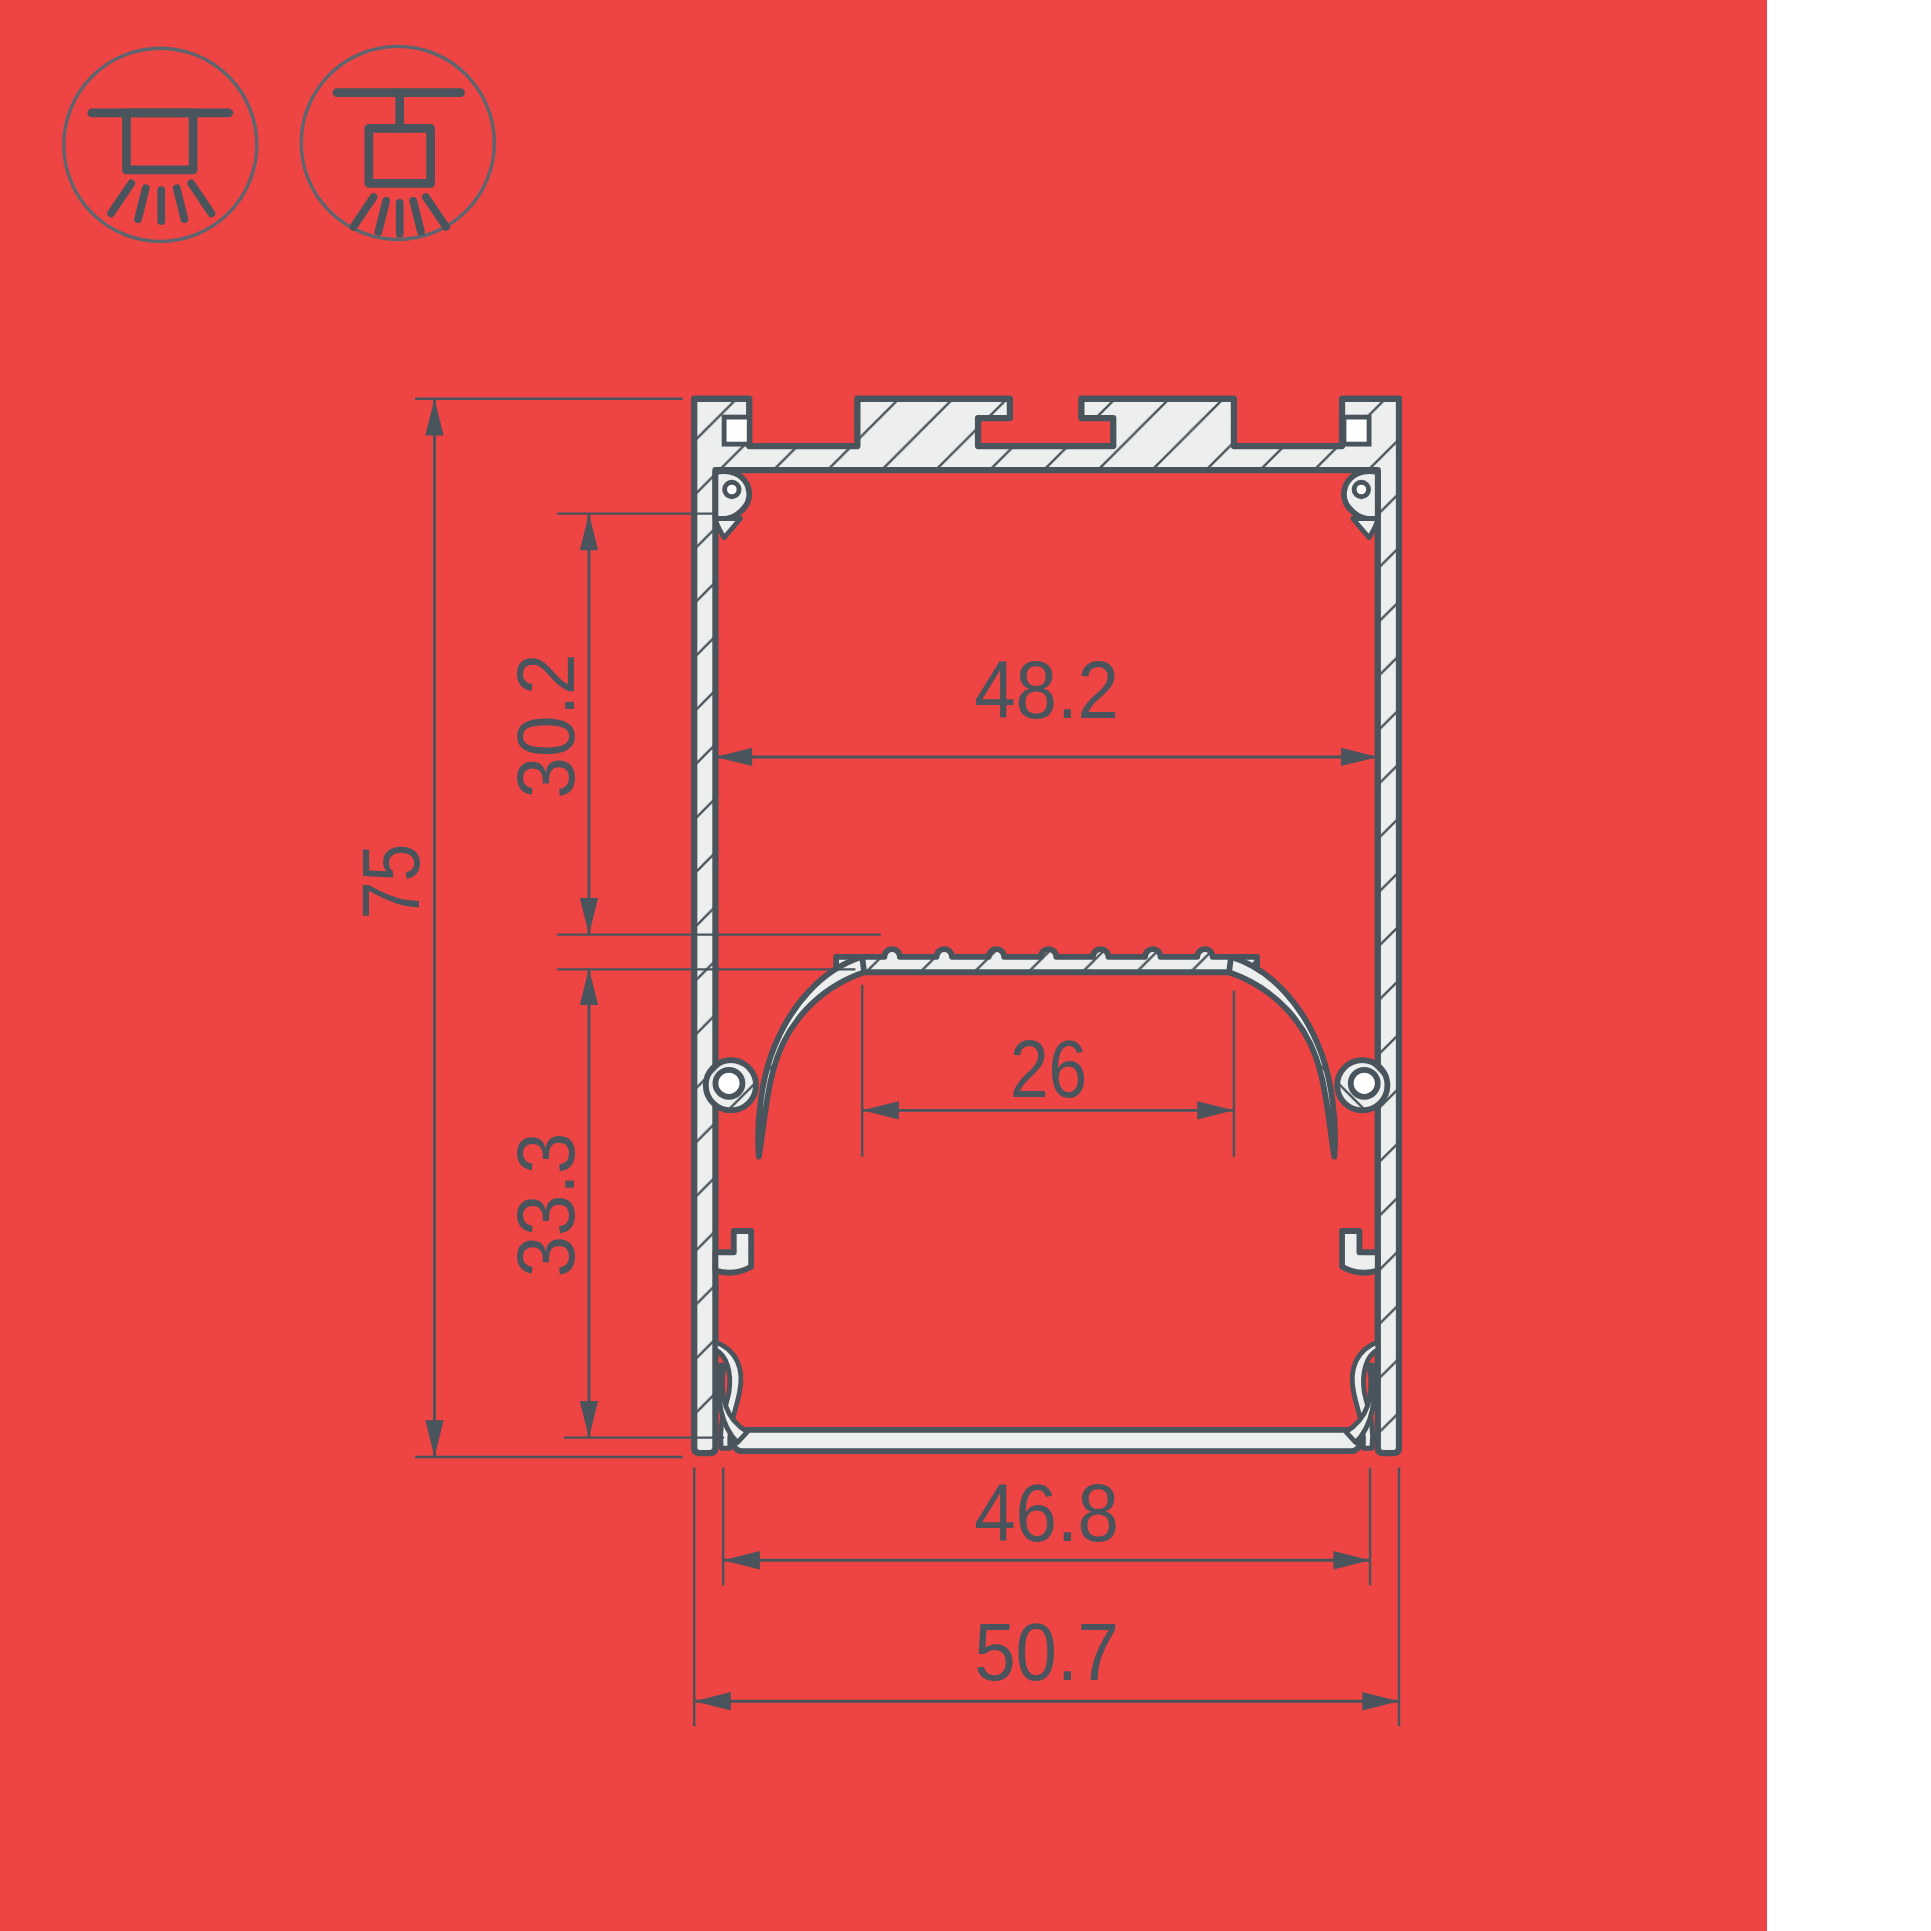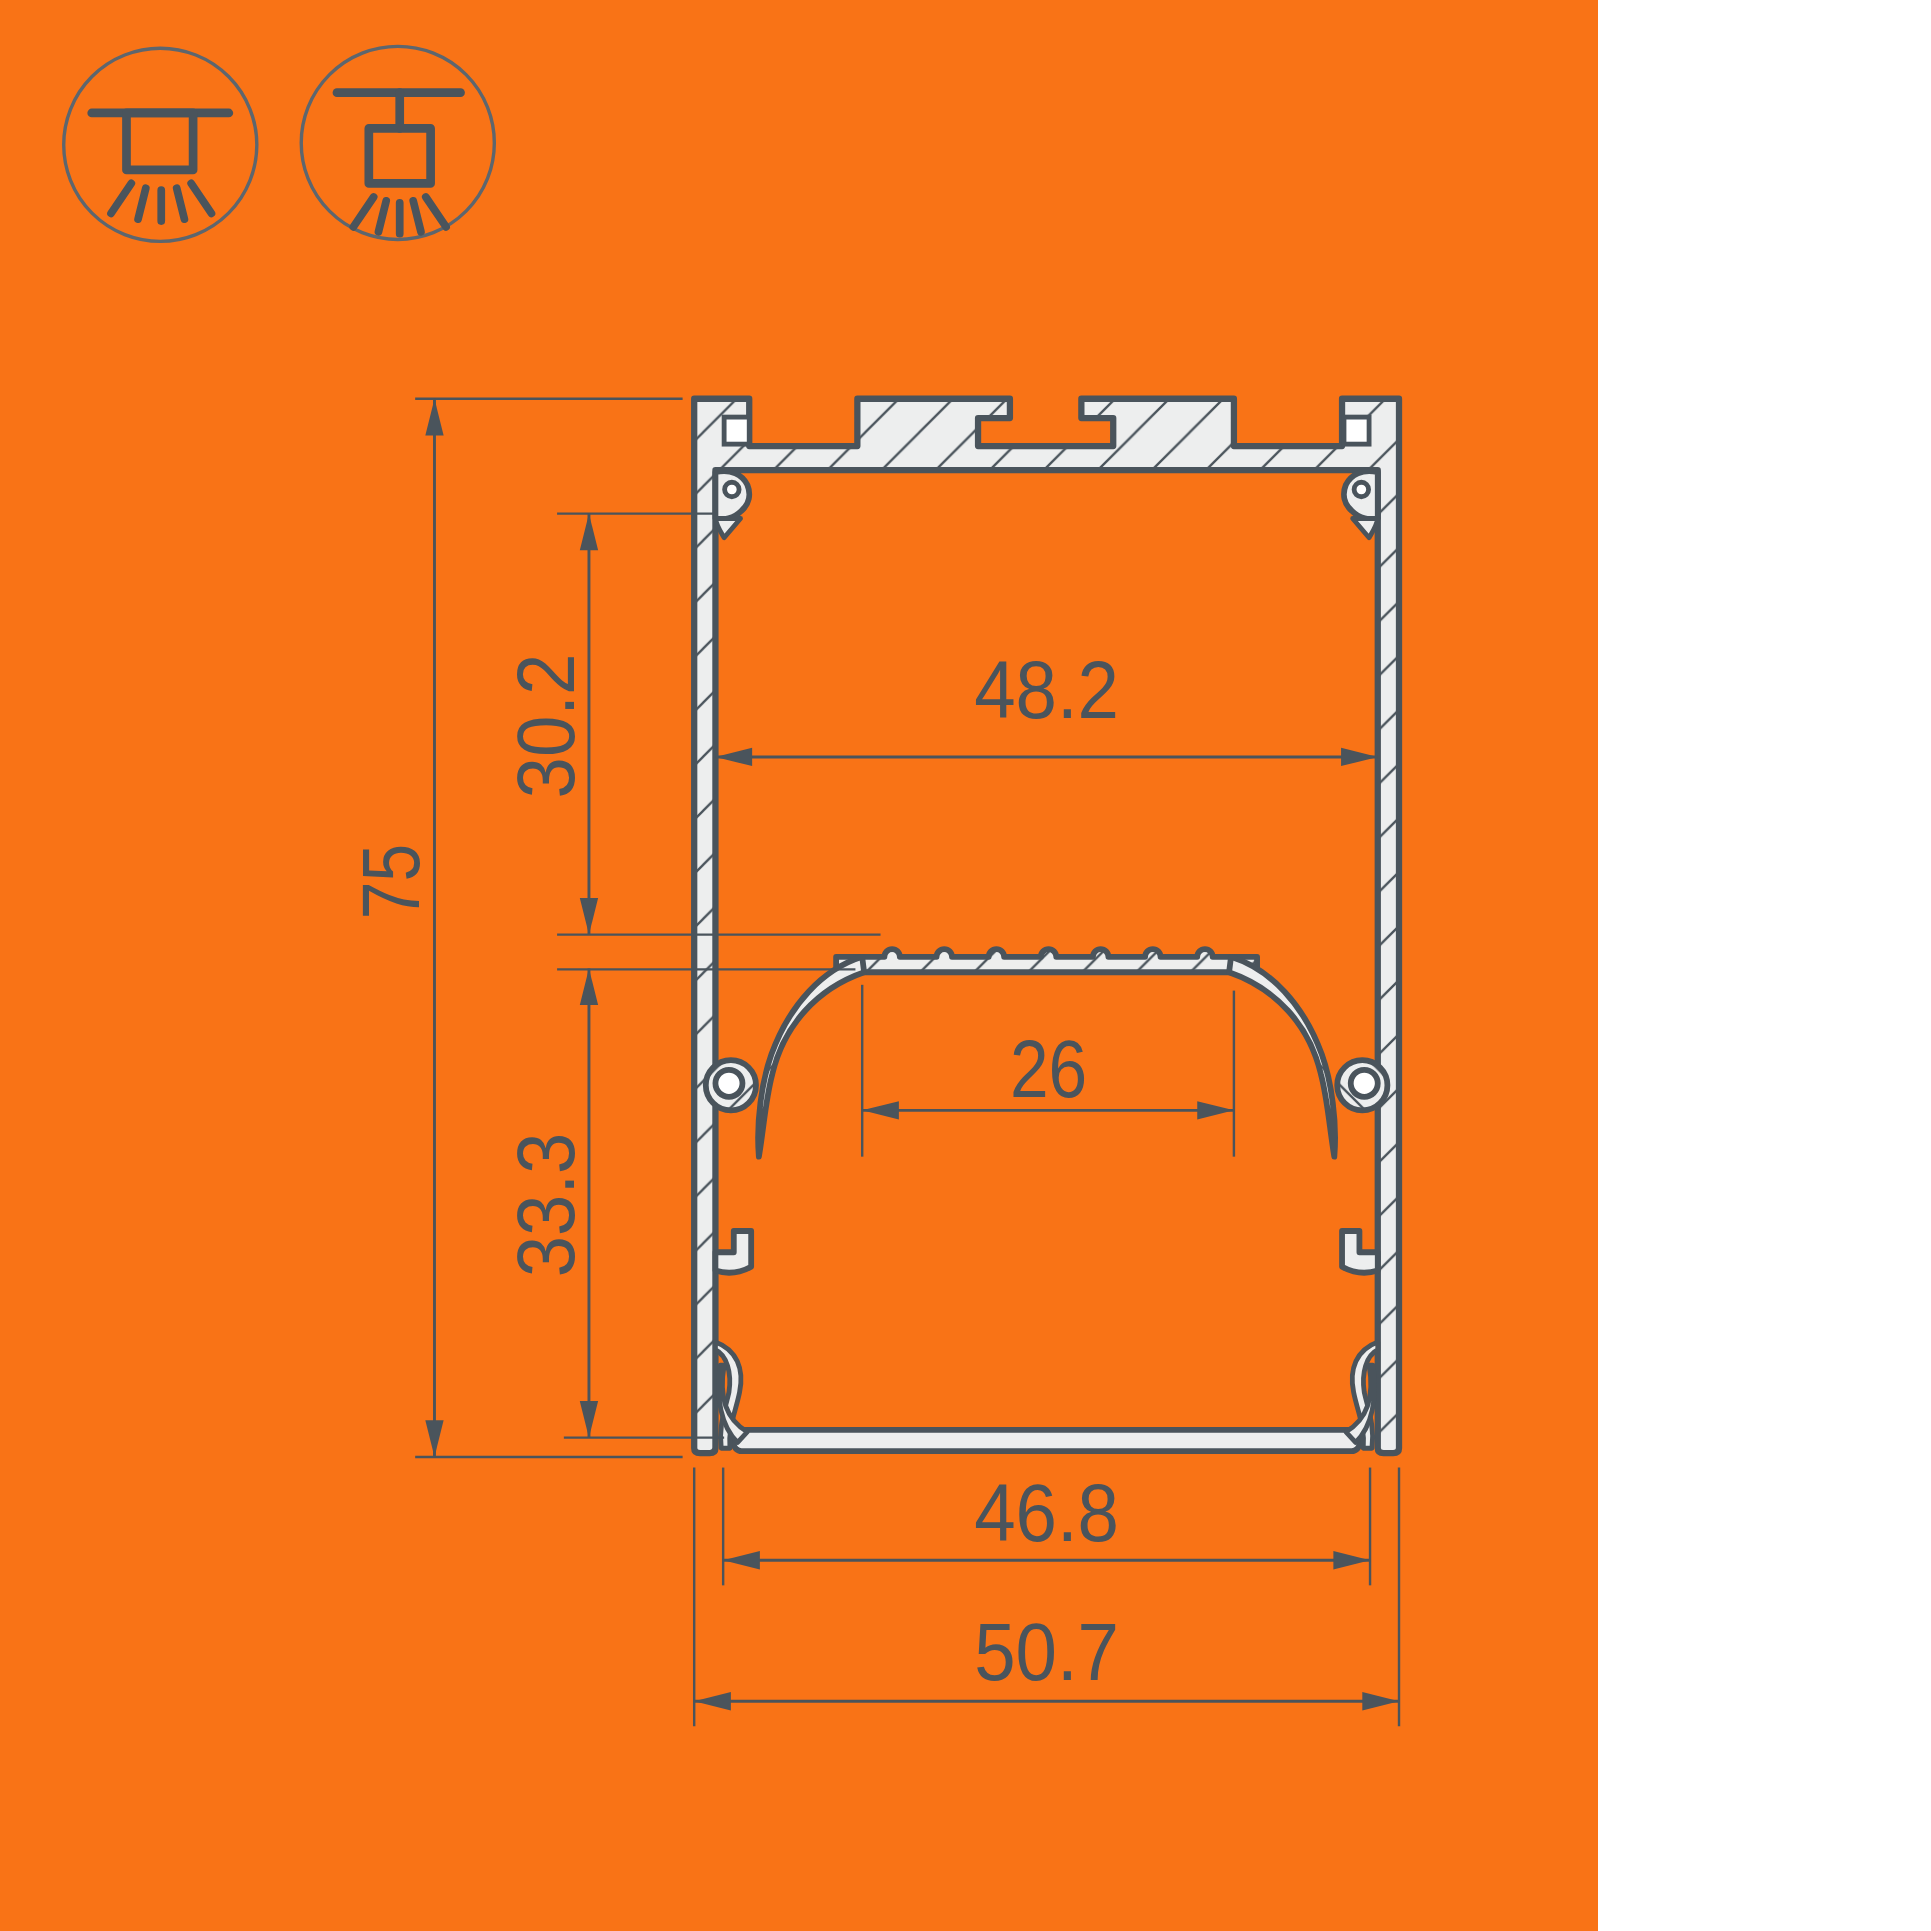--- a/index.html
+++ b/index.html
@@ -1,16 +1,16 @@
 <!DOCTYPE html>
 <html><head>
 <meta charset="utf-8">
 <style>
   html,body{margin:0;padding:0;background:#ffffff;}
-  .canvas{width:1598px;height:1931px;position:relative;background:#f97316;overflow:hidden;}
+  .canvas{width:1767px;height:1931px;position:relative;background:#ef4444;overflow:hidden;}
   svg{display:block;}
   text{font-family:"Liberation Sans", sans-serif;fill:#4a545c;font-size:84px;}
 </style>
 </head>
 <body>
 
 <div class="canvas">
 <svg width="1931" height="1931" viewBox="0 0 2000 2000">
 
   <defs>

